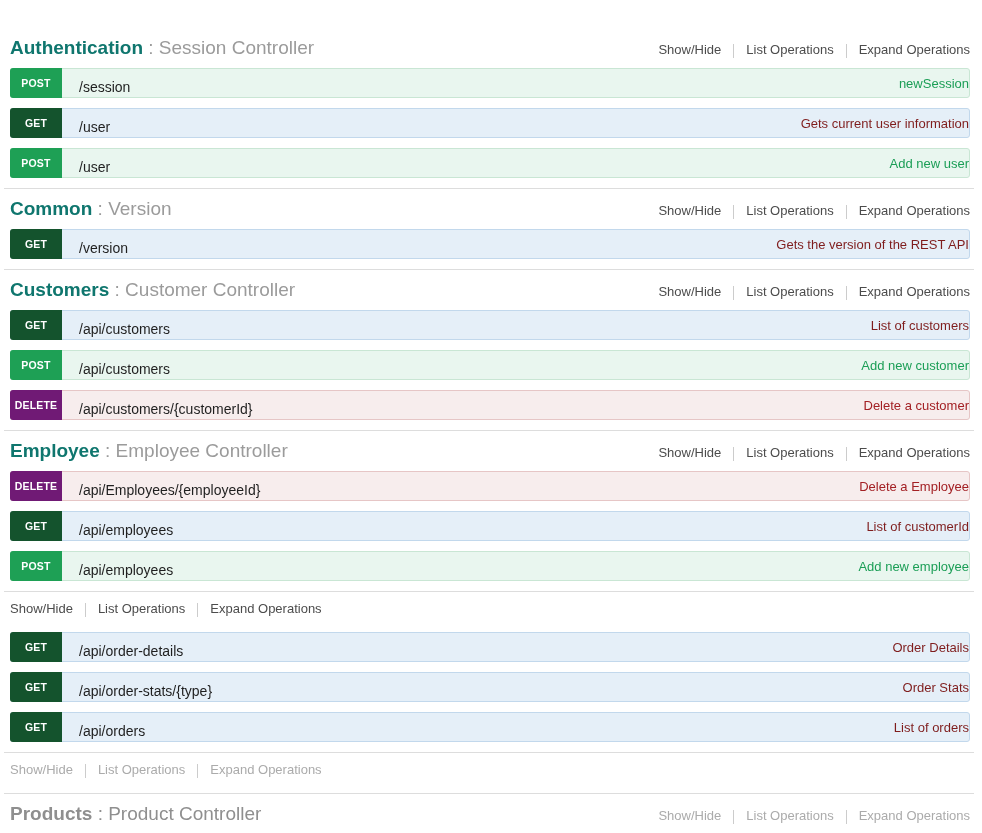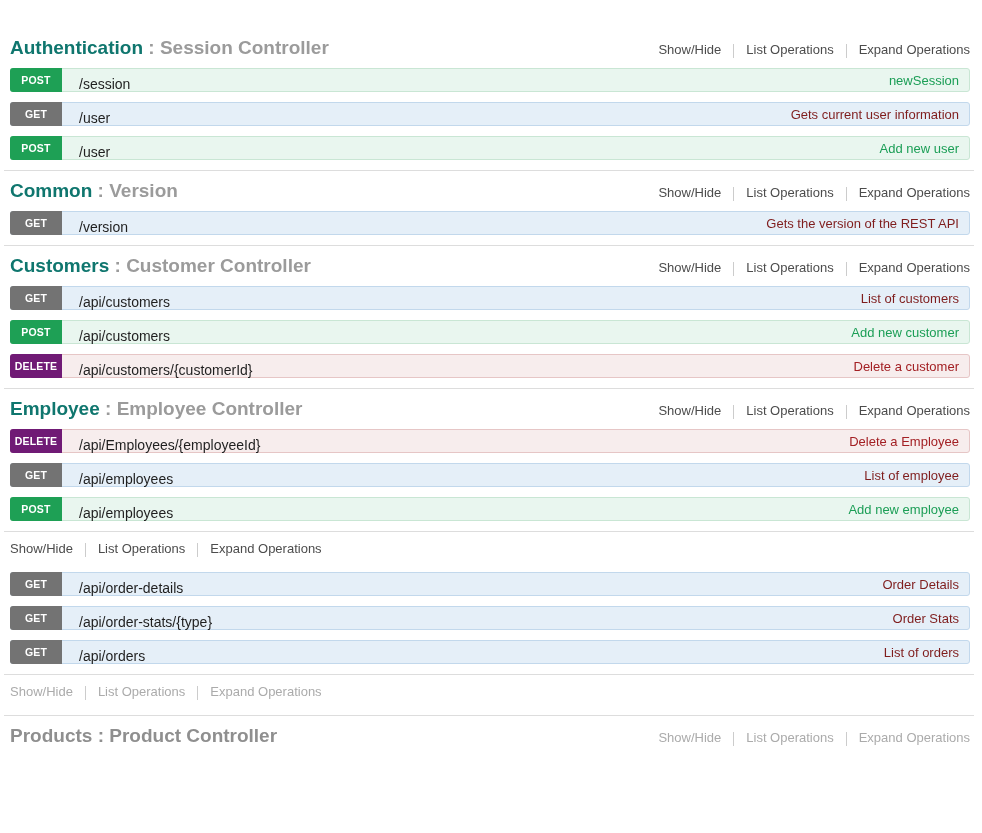--- a/index.html
+++ b/index.html
@@ -18,57 +18,57 @@
   }
   .resource .heading {
     display: flex; align-items: baseline; justify-content: space-between;
     margin: 9px 0 9px 0; height: 22px;
   }
   .res-title {
     margin: 0; font-size: 19px; line-height: 22px; font-weight: 700;
     white-space: nowrap;
   }
   .res-name { color: #0f766e; text-decoration: none; cursor: pointer; }
-  .res-controller { color: #9b9b9b; font-weight: 700; }
+  .res-controller { color: #9b9b9b; font-weight: 400; }
   .controls {
     display: flex; align-items: flex-end; font-size: 13px; color: #4c4c4c;
     line-height: 16px; white-space: nowrap;
   }
   .controls a { color: #4c4c4c; text-decoration: none; cursor: pointer; }
   .controls .sep {
     width: 1px; height: 14px; background: #cccccc; margin: 0 12px;
     display: inline-block;
   }
   .resource.muted .res-name,
   .resource.muted .res-controller { color: #8f8f8f; }
   .resource.muted .controls a { color: #ababab; }
   .ops { list-style: none; margin: 0; padding: 0; }
   .op {
-    display: flex; align-items: stretch; height: 24px; margin-bottom: 10px;
+    display: flex; align-items: stretch; height: 30px; margin-bottom: 10px;
     border: 1px solid; border-radius: 3px; box-sizing: border-box;
   }
   .badge {
     flex: 0 0 52px; margin: -1px; display: flex; align-items: center;
     justify-content: center; color: #ffffff; font-weight: 700;
     font-size: 10.5px; letter-spacing: 0.2px; text-decoration: none;
     border-radius: 3px 0 0 3px; cursor: pointer; z-index: 1;
   }
   .path {
     flex: 1 1 auto; display: flex; align-items: center; padding-left: 18px;
     font-size: 14px; color: #1f1f1f; text-decoration: none; cursor: pointer; margin-top: 8px;
   }
   .summary {
-    display: flex; align-items: center; padding-right: 10px;
+    display: flex; align-items: center; 
     font-size: 13px; text-decoration: none; cursor: pointer; white-space: nowrap;
   }
   
   .op.m-get    { background: #e5eff8; border-color: #c2d8ec; }
   .op.m-post   { background: #e9f6ef; border-color: #c9e6d4; }
   .op.m-delete { background: #f7eded; border-color: #e6c6c6; }
-  .m-get    .badge { background: #737373; }
+  .m-get    .badge { background: #14532d; }
   .m-post   .badge { background: #1ea055; }
   .m-delete .badge { background: #701a75; }
   .m-get    .summary { color: #7f1d1d; }
   .m-post   .summary { color: #1b9e56; }
   .m-delete .summary { color: #a32024; }
 </style>
 </head>
 <body>
 
 <div id="resources">
@@ -182,21 +182,21 @@
     <ul class="ops">
   <li class="op m-delete">
     <a class="badge">DELETE</a>
     <a class="path">/api/Employees/{employeeId}</a>
     <a class="summary">Delete a Employee</a>
   </li>
 
   <li class="op m-get">
     <a class="badge">GET</a>
     <a class="path">/api/employees</a>
-    <a class="summary">List of employee</a>
+    <a class="summary">List of customerId</a>
   </li>
 
   <li class="op m-post">
     <a class="badge">POST</a>
     <a class="path">/api/employees</a>
     <a class="summary">Add new employee</a>
   </li>
 </ul>
   </div>
 <div class="divider"></div>

